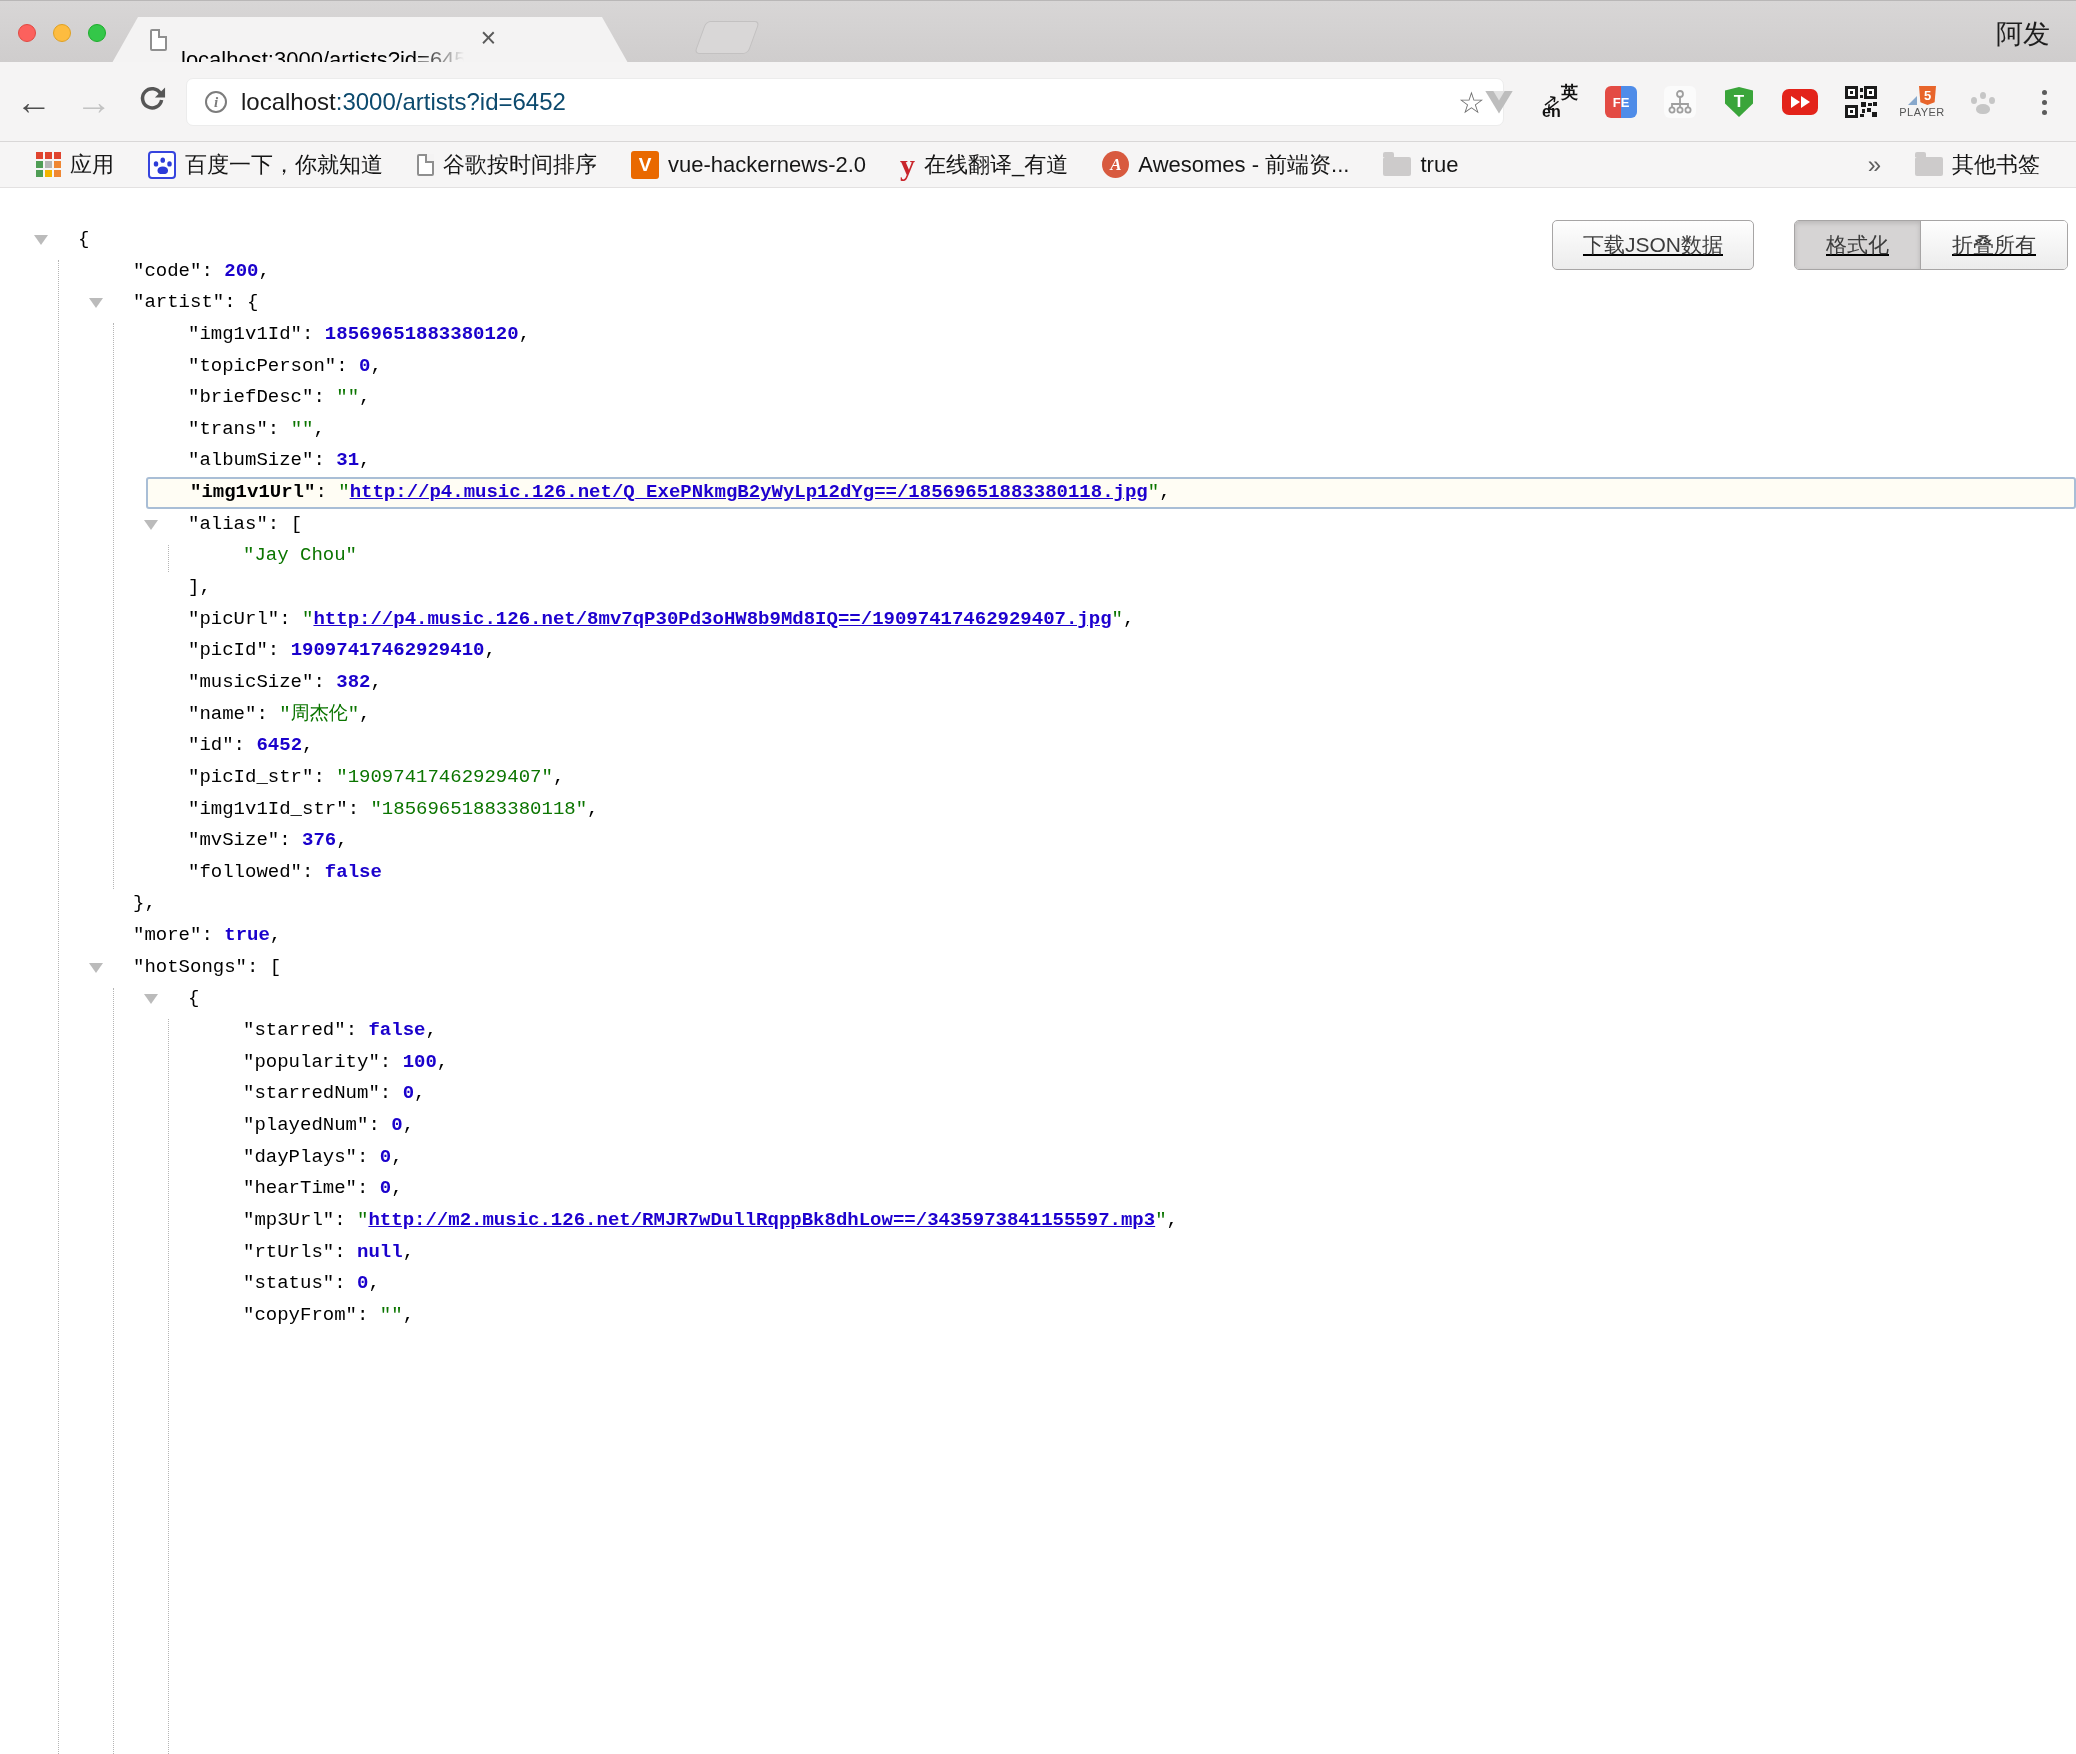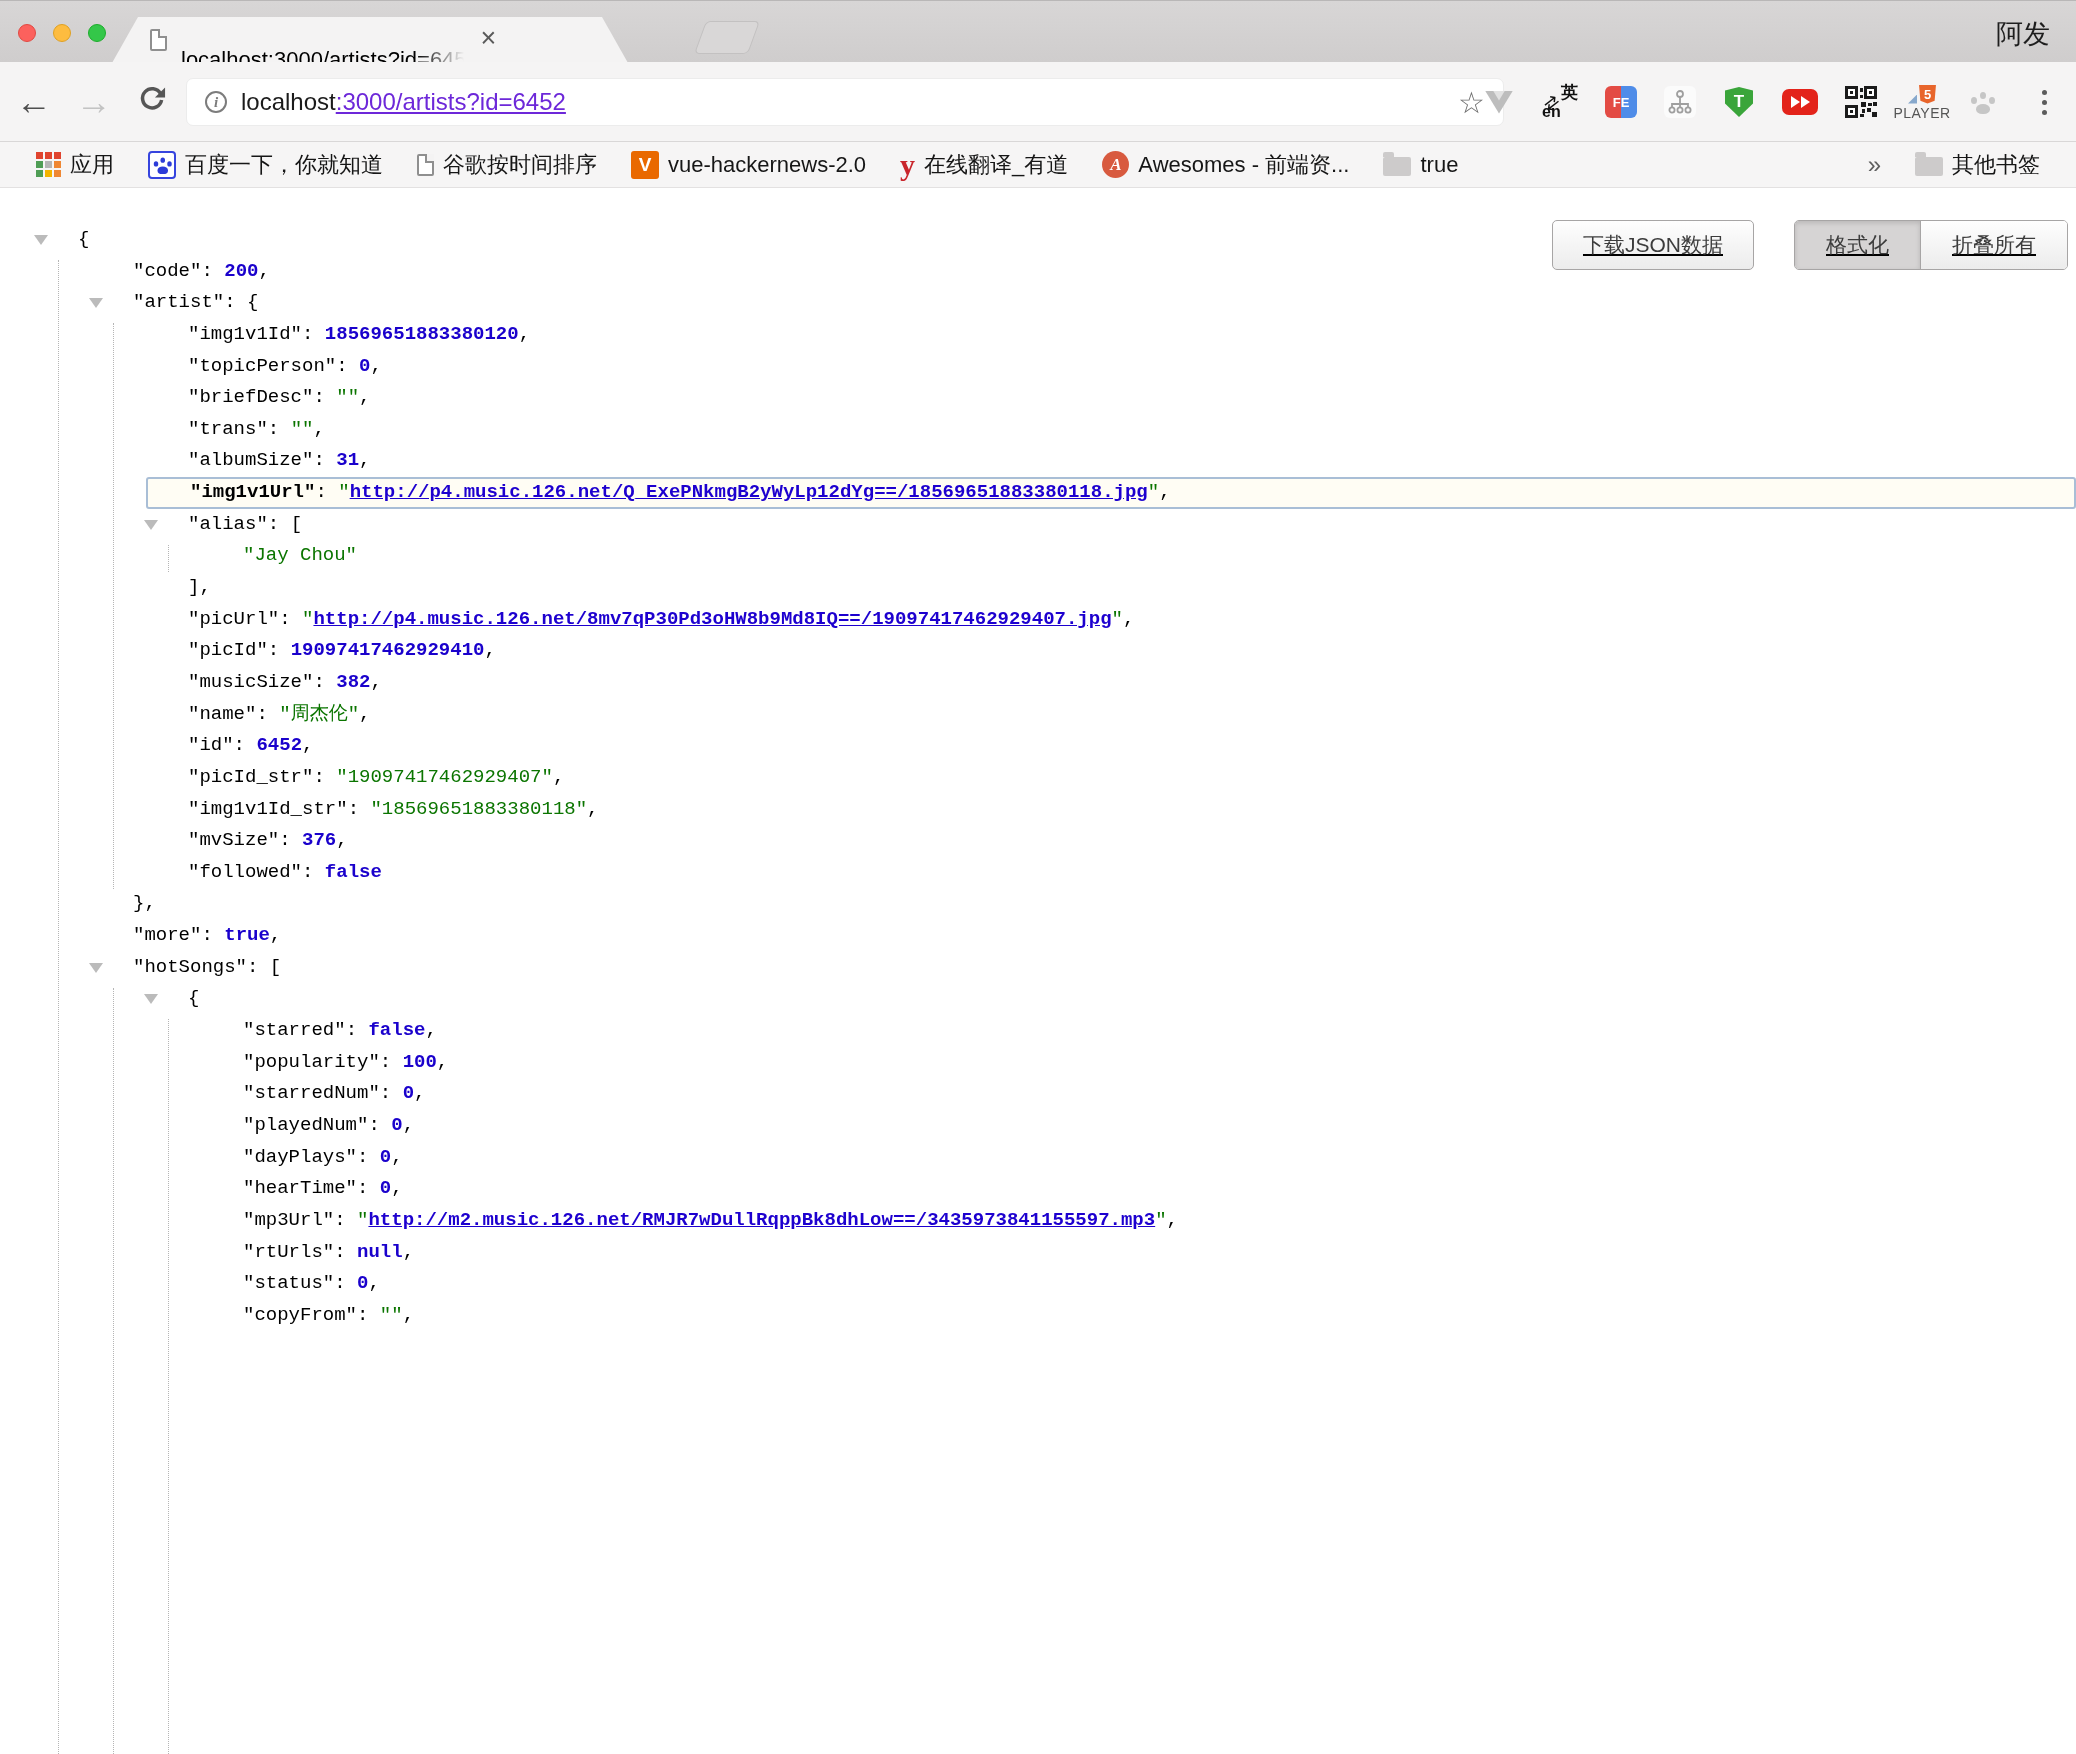--- a/index.html
+++ b/index.html
@@ -38,21 +38,21 @@
     background:#f5f4f4; border-bottom:1px solid #d9d7d7; }
   .nav { position:absolute; left:16px; top:0; height:80px; display:flex; align-items:center; gap:24px; }
   .nav-arrow { font-size:36px; line-height:1; }
   .back { color:#4f4f4f; } .fwd { color:#c3c3c3; }
   .urlbar { position:absolute; left:186px; top:16px; width:1318px; height:48px;
     background:#fff; border:1px solid #ececec; border-radius:7px;
     display:flex; align-items:center; padding:0 18px; gap:14px; }
   .info-ic { width:22px; height:22px; border:2px solid #7c7c7c; border-radius:50%;
     color:#7c7c7c; font:italic bold 15px/18px "Liberation Serif",serif; text-align:center; flex:none; }
   .url-text { font-size:24px; flex:1; white-space:nowrap; overflow:hidden; }
-  .url-host { color:#1b1b1b; } .url-rest { color:#6d28d9;text-decoration:underline; }
+  .url-host { color:#1b1b1b; } .url-rest { color:#0c4a6e; }
   .star { font-size:30px; color:#6f6f6f; }
   .exts { position:absolute; right:14px; top:0; height:80px; display:flex; align-items:center; gap:25px; }
   .ext { display:flex; align-items:center; justify-content:center; width:36px; height:44px; flex:none; }
   .vuegray { width:28px; height:23px; clip-path:polygon(0 0,50% 100%,100% 0); background:#bdbdbd; position:relative; }
   .vuegray::after { content:""; position:absolute; left:8px; top:0; width:12px; height:10px;
     clip-path:polygon(0 0,50% 100%,100% 0); background:#e2e2e2; }
   .trans-ic { position:relative; width:36px; height:38px; }
   .trans-zh { position:absolute; top:-2px; right:0; font-size:17px; font-weight:bold; color:#111; }
   .trans-en { position:absolute; bottom:0; left:0; font-size:16px; font-weight:bold; color:#111; }
   .trans-arr { position:absolute; top:9px; left:2px; font-size:18px; color:#111; transform:rotate(-38deg); }
@@ -67,21 +67,21 @@
   .ff-ic { width:36px; height:26px; border-radius:7px; background:#e3231a;
     display:flex; align-items:center; justify-content:center; gap:1px; }
   .ff-ic i { width:0; height:0; border-top:6px solid transparent; border-bottom:6px solid transparent;
     border-left:9px solid #fff; }
   .h5-ic { display:flex; flex-direction:column; align-items:center; line-height:1; }
   .h5-top { display:flex; align-items:flex-end; gap:2px; }
   .h5-wing { width:9px; height:9px; background:#87a8cc; clip-path:polygon(0 100%,100% 0,100% 100%); }
   .h5-shield { width:17px; height:19px; background:#e8652b; color:#fff; font-weight:bold; font-size:13px;
     clip-path:polygon(0 0,100% 0,92% 85%,50% 100%,8% 85%);
     display:flex; align-items:center; justify-content:center; }
-  .h5-label { font-size:14px; color:#555; letter-spacing:.5px; margin-top:2px; }
+  .h5-label { font-size:11px; color:#555; letter-spacing:.5px; margin-top:2px; }
   .paw { position:relative; width:26px; height:24px; }
   .paw i { position:absolute; border-radius:50%; background:currentColor; }
   .paw .pad { width:14px; height:10px; left:6px; bottom:0; border-radius:50% 50% 45% 45%; }
   .paw .t1 { width:6px; height:7px; left:1px; top:7px; }
   .paw .t2 { width:6px; height:7px; left:10px; top:2px; }
   .paw .t3 { width:6px; height:7px; left:19px; top:7px; }
   .paw-gray { color:#c6c6c6; }
   .dots { display:flex; flex-direction:column; gap:5px; }
   .dots i { width:5px; height:5px; border-radius:50%; background:#5c5c5c; }
 

